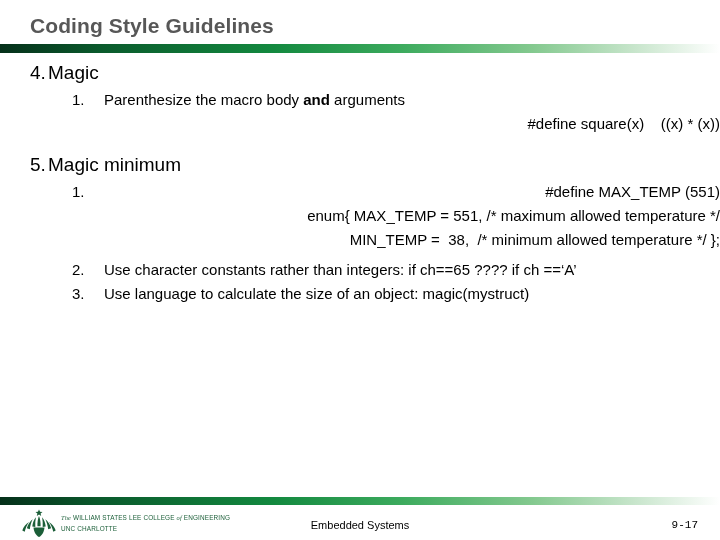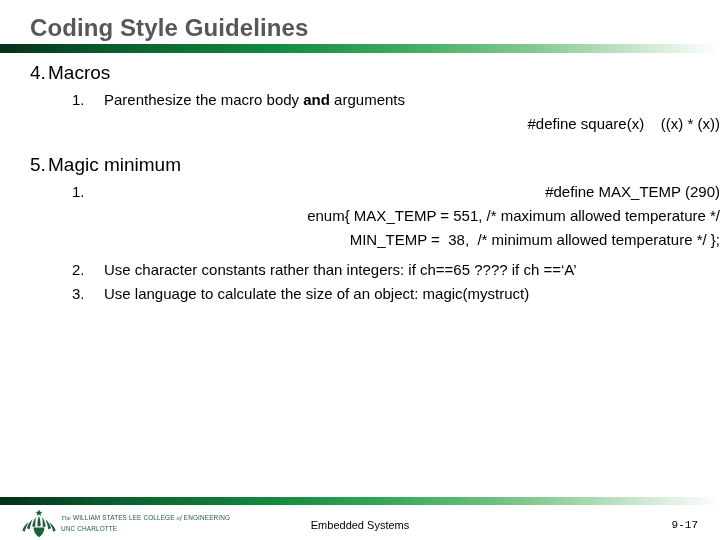--- a/index.html
+++ b/index.html
@@ -21,21 +21,21 @@
     width: 720px;
     height: 540px;
     background: #ffffff;
   }
 
   
   .slide-title {
     position: absolute;
     left: 30px;
     top: 14px;
-    font-size: 24px;
+    font-size: 21px;
     font-weight: bold;
     color: #575757;
     letter-spacing: 0.1px;
     white-space: nowrap;
   }
 
   .header-rule {
     position: absolute;
     left: 0;
     top: 44px;
@@ -192,38 +192,38 @@
 
 <div class="slide">
 
   <div class="slide-title">Coding Style Guidelines</div>
 
   <div class="header-rule"></div>
 
   <div class="content">
 
     <div class="lvl1">
-      <span class="num">4.</span><span>Macros</span>
+      <span class="num">4.</span><span>Magic</span>
     </div>
 
     <div class="lvl2">
       <span class="num">1.</span>
       <span class="body"><span>Parenthesize the macro body </span><b>and</b><span> arguments</span></span>
       <span class="code-line">#define square(x)    ((x) * (x))</span>
     </div>
 
     <div class="gap-md"></div>
 
     <div class="lvl1">
       <span class="num">5.</span><span>Magic minimum</span>
     </div>
 
     <div class="lvl2">
       <span class="num">1.</span>
-      <span class="code-line">#define MAX_TEMP (290)</span>
+      <span class="code-line">#define MAX_TEMP (551)</span>
       <span class="code-line">enum{ MAX_TEMP = 551, /* maximum allowed temperature */</span>
       <span class="code-line deep">MIN_TEMP =  38,  /* minimum allowed temperature */ };</span>
     </div>
 
     <div class="gap-sm"></div>
 
     <div class="lvl2">
       <span class="num">2.</span>
       <span class="body">Use character constants rather than integers: if ch==65 ????  if ch ==‘A’</span>
     </div>

